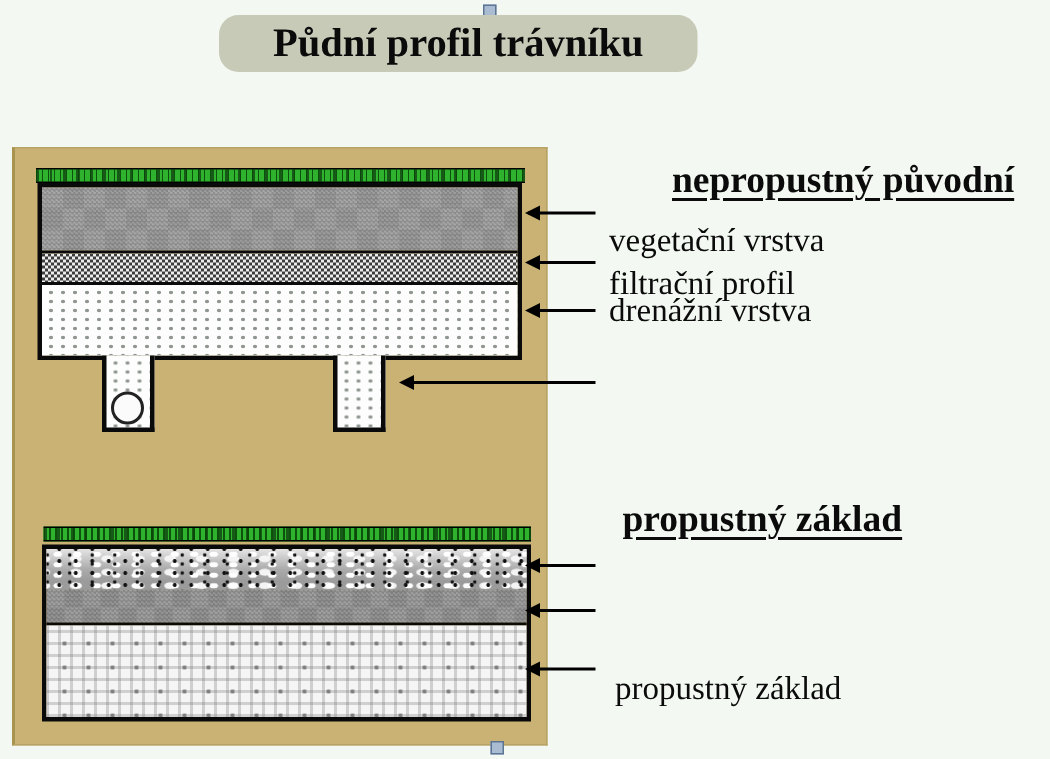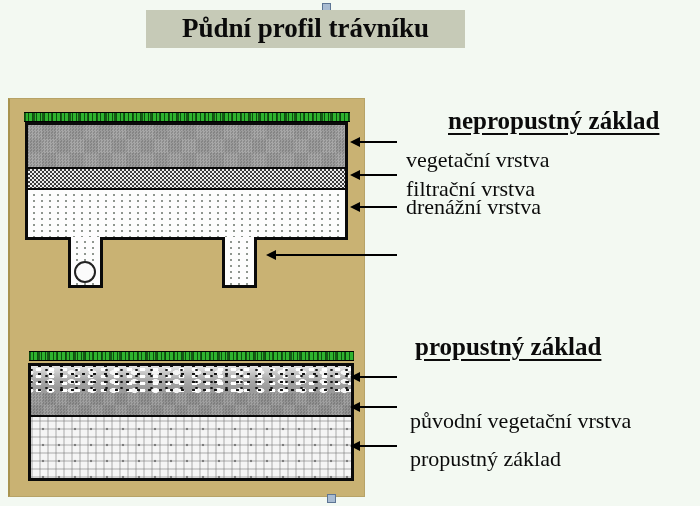--- a/index.html
+++ b/index.html
@@ -10,21 +10,21 @@
   *{margin:0;padding:0;box-sizing:border-box;}
   html,body{width:700px;height:506px;}
   body{background:var(--page-bg);font-family:"Liberation Serif","DejaVu Serif",serif;color:var(--text);}
   #canvas{position:relative;width:700px;height:506px;overflow:hidden;}
 
   .handle{position:absolute;width:9px;height:9px;background:var(--handle-fill);border:1px solid var(--handle-border);}
   #handle-top{left:322px;top:3px;}
   #handle-bottom{left:327px;top:494px;}
 
   #title-box{position:absolute;left:146px;top:10px;width:319px;height:38px;background:var(--title-bg);
-    font-weight:bold;font-size:27px;line-height:37px;text-align:center;letter-spacing:0px;}
+    font-weight:bold;font-size:27px;line-height:37px;text-align:center;letter-spacing:0px;border-radius:13px;}
 
   #panel{position:absolute;left:8px;top:98px;width:357px;height:399px;background:var(--panel-bg);
     border:1px solid #b7a367;border-left:2px solid #a8944f;}
 
   
   .grass{position:absolute;height:10px;border-top:1px solid #000;border-bottom:1px solid #000;
     background-color:var(--grass-green);
     background-image:
       repeating-linear-gradient(90deg, rgba(8,70,8,.9) 0 1px, transparent 1px 4px),
       repeating-linear-gradient(90deg, rgba(0,0,0,.5) 0 2px, transparent 2px 9px);}
@@ -125,35 +125,34 @@
   </div>
   <div class="leg" id="leg-left"></div>
   <div class="leg" id="leg-right"></div>
   <div id="pipe"></div>
 
   <div class="arrow" id="arrow-1"></div>
   <div class="arrow" id="arrow-2"></div>
   <div class="arrow" id="arrow-3"></div>
   <div class="arrow" id="arrow-4"></div>
 
-  <div class="hdg" id="hdg-top">nepropustný základ</div>
+  <div class="hdg" id="hdg-top">nepropustný původní</div>
   <div class="lbl" id="lbl-1">vegetační vrstva</div>
-  <div class="lbl" id="lbl-2">filtrační vrstva</div>
+  <div class="lbl" id="lbl-2">filtrační profil</div>
   <div class="lbl" id="lbl-3">drenážní vrstva</div>
 
   <div class="grass" id="grass-2"></div>
   <div class="stack" id="stack-2">
     <div class="layer-speckle"></div>
     <div class="layer-origveg"></div>
     <div class="layer-woven"></div>
   </div>
 
   <div class="arrow" id="arrow-5"></div>
   <div class="arrow" id="arrow-6"></div>
   <div class="arrow" id="arrow-7"></div>
 
   <div class="hdg" id="hdg-bottom">propustný základ</div>
-  <div class="lbl" id="lbl-6">původní vegetační vrstva</div>
   <div class="lbl" id="lbl-7">propustný základ</div>
 
   <div class="handle" id="handle-bottom"></div>
 
 </div>
 
 </body></html>

